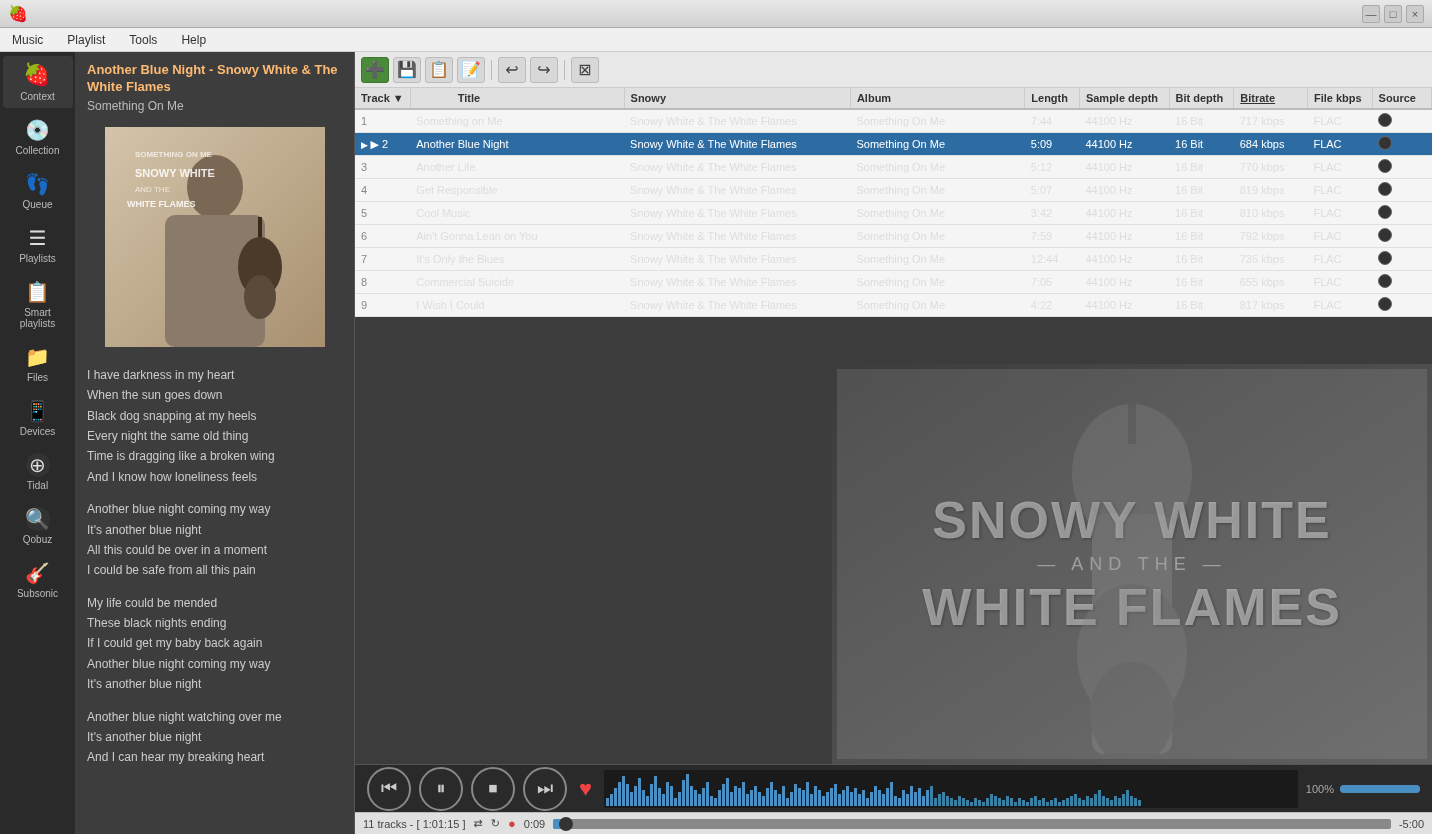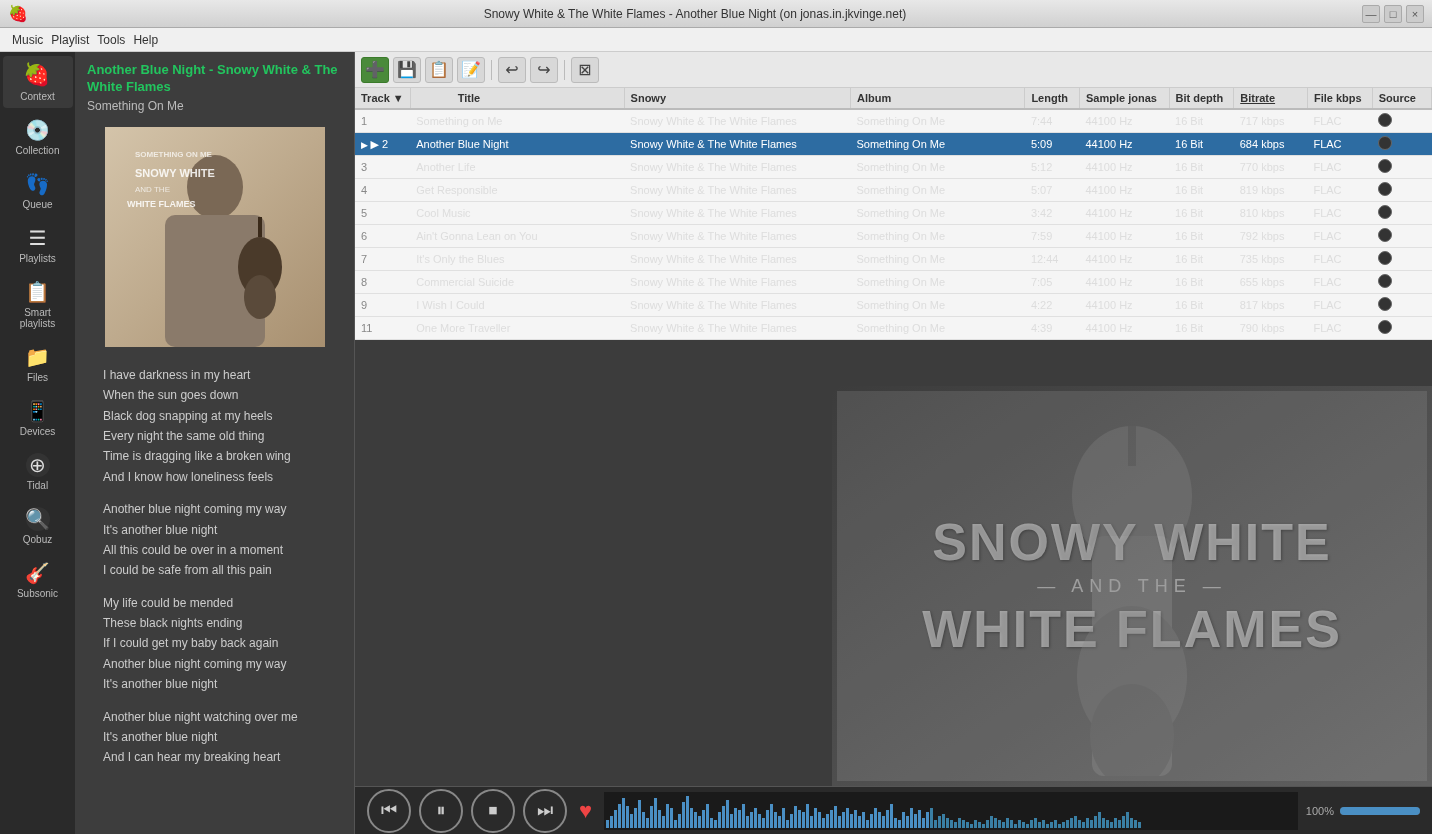--- a/index.html
+++ b/index.html
@@ -24,20 +24,21 @@
       background: #ccc; border: 1px solid #aaa; border-radius: 2px;
     }
 
     
     #menubar {
       background: #f0f0f0;
       height: 24px;
       display: flex;
       align-items: center;
       padding: 0 8px;
+      gap: 16px;
       border-bottom: 1px solid #ccc;
     }
     #menubar span { color: #333; font-size: 12px; cursor: pointer; padding: 2px 4px; }
 
     
     #main { display: flex; height: calc(834px - 52px); }
 
     
     #sidebar {
       width: 75px;
@@ -61,24 +62,24 @@
     #left-panel {
       width: 280px;
       background: #3d3d3d;
       display: flex;
       flex-direction: column;
       border-right: 1px solid #555;
       overflow-y: auto;
       position: relative;
     }
     #album-info { padding: 10px 12px 6px; }
-    #album-title { font-size: 13px; font-weight: bold; color: #22c55e; line-height: 1.3; }
+    #album-title { font-size: 13px; font-weight: bold; color: #fdba74; line-height: 1.3; }
     #album-subtitle { font-size: 12px; color: #bbb; margin-top: 3px; }
     #album-art { width: 220px; height: 220px; margin: 8px auto; display: block; background: #555; position: relative; overflow: hidden; }
-    #lyrics { padding: 10px 28px; font-size: 12px; color: #ccc; line-height: 1.7; }
+    #lyrics { padding: 10px 12px; font-size: 12px; color: #ccc; line-height: 1.7; }
     #lyrics p { margin-bottom: 12px; }
 
     
     #right-panel { flex: 1; display: flex; flex-direction: column; background: #3c3c3c; }
 
     
     #toolbar {
       height: 36px;
       background: #e8e8e8;
       display: flex;
@@ -195,21 +196,20 @@
     #track-table::-webkit-scrollbar-thumb { background: #aaa; border-radius: 4px; }
     #left-panel::-webkit-scrollbar { width: 8px; }
     #left-panel::-webkit-scrollbar-track { background: #555; }
     #left-panel::-webkit-scrollbar-thumb { background: #888; border-radius: 4px; }
   </style>
 </head>
 <body>
 
 <div id="titlebar">
   <span style="font-size:16px;">🍓</span>
-  <span class="title">Snowy White &amp; The White Flames - Another Blue Night (on jonas.in.jkvinge.net)</span>
   <div class="win-controls">
     <span>—</span>
     <span>□</span>
     <span>×</span>
   </div>
 </div>
 
 <div id="menubar">
   <span>Music</span>
   <span>Playlist</span>
@@ -340,21 +340,21 @@
     <div id="table-wrapper">
       <div id="track-table">
         <table>
           <thead>
             <tr>
               <th style="width:50px;">Track ▼</th>
               <th style="width:220px;padding-left:47px;">Title</th>
               <th style="width:230px;">Snowy</th>
               <th style="width:180px;">Album</th>
               <th style="width:55px;">Length</th>
-              <th style="width:90px;">Sample jonas</th>
+              <th style="width:90px;">Sample depth</th>
               <th style="width:65px;">Bit depth</th>
               <th style="width:75px;text-decoration:underline;">Bitrate</th>
               <th style="width:65px;">File kbps</th>
               <th style="width:60px;">Source</th>
             </tr>
           </thead>
           <tbody id="track-tbody">
           <tr>
     <td class="track-num">1</td>
     <td class="track-title">Something on Me</td>
@@ -453,32 +453,20 @@
   </tr>
               <tr>
     <td class="track-num">9</td>
     <td class="track-title">I Wish I Could</td>
     <td>Snowy White &amp; The White Flames</td>
     <td>Something On Me</td>
     <td>4:22</td>
     <td>44100 Hz</td>
     <td>16 Bit</td>
     <td>817 kbps</td>
-    <td>FLAC</td>
-    <td><span style="display:inline-block;width:14px;height:14px;background:#333;border-radius:50%;border:1px solid #666;"></span></td>
-  </tr>
-              <tr>
-    <td class="track-num">11</td>
-    <td class="track-title">One More Traveller</td>
-    <td>Snowy White &amp; The White Flames</td>
-    <td>Something On Me</td>
-    <td>4:39</td>
-    <td>44100 Hz</td>
-    <td>16 Bit</td>
-    <td>790 kbps</td>
     <td>FLAC</td>
     <td><span style="display:inline-block;width:14px;height:14px;background:#333;border-radius:50%;border:1px solid #666;"></span></td>
   </tr>
             </tbody>
         </table>
       </div>
 
       <div id="bg-art">
         <div id="bg-art-inner">
 
@@ -639,15 +627,27 @@
           <div class="vis-bar" style="height: 6px; background: rgb(58, 127, 164); width: 3px; flex-shrink: 0;"></div>
         </div>
       <div id="volume-area">
         <span id="volume-pct">100%</span>
         <div id="volume-slider">
           <div id="volume-fill"></div>
         </div>
       </div>
     </div>
 
+    <div id="status-bar">
+      <span>11 tracks - [ 1:01:15 ]</span>
+      <span style="cursor:pointer;">⇄</span>
+      <span style="cursor:pointer;">↻</span>
+      <span style="font-size:13px; color:#c44; cursor:pointer;">●</span>
+      <span>0:09</span>
+      <div id="progress-bar">
+        <div id="progress-fill"></div>
+        <div id="progress-thumb"></div>
+      </div>
+      <span>-5:00</span>
+    </div>
 
   </div>
 </div>
 
 </body></html>

